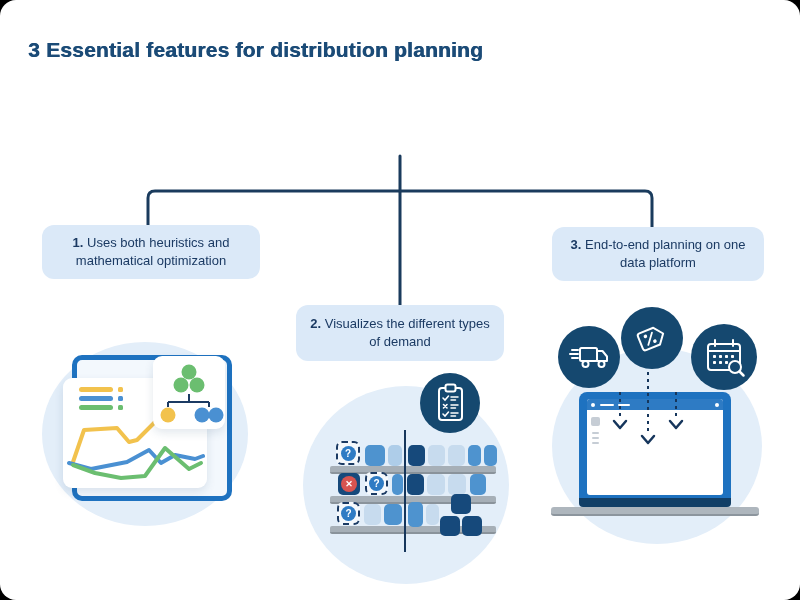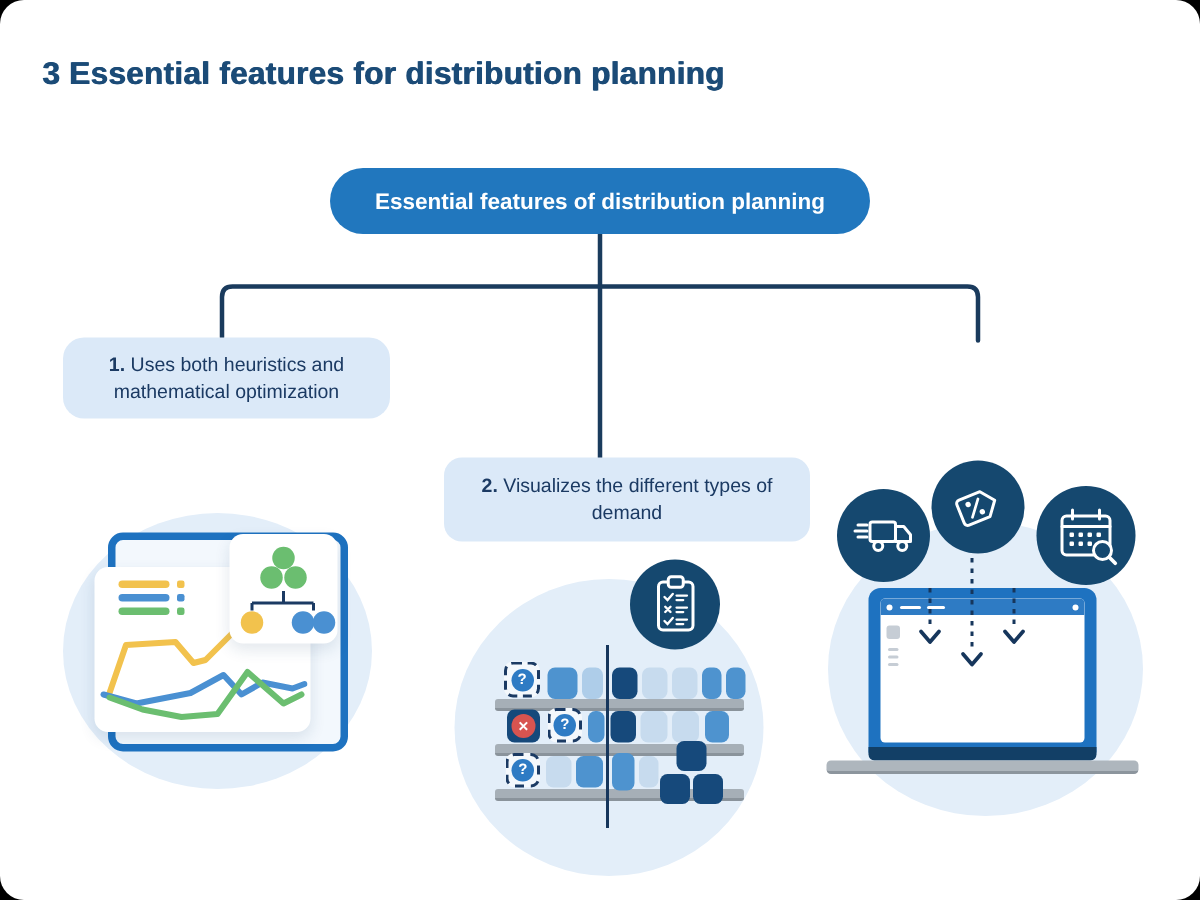--- a/index.html
+++ b/index.html
@@ -22,22 +22,22 @@
   .root-pill span{color:#fff;font-weight:700;font-size:15px;}
   
   svg.connectors{position:absolute;left:0;top:0;pointer-events:none;}
   
   .feature{
     position:absolute;background:#dbe9f8;border-radius:12px;
     display:flex;align-items:center;justify-content:center;text-align:center;
     color:#1b3a63;font-size:13px;line-height:1.38;font-weight:500;
   }
   .feature .num{font-weight:800;}
-  .f1{left:42px;top:225px;width:218px;height:54px;padding:0 14px;box-sizing:border-box;border-radius:14px;}
-  .f2{left:296px;top:305px;width:244px;height:56px;padding:0 14px;box-sizing:border-box;}
+  .f1{left:42px;top:225px;width:218px;height:54px;padding:0 14px;box-sizing:border-box;}
+  .f2{left:296px;top:305px;width:208px;height:56px;padding:0 14px;box-sizing:border-box;}
   .f3{left:552px;top:227px;width:212px;height:54px;padding:0 18px;box-sizing:border-box;}
   
   .blob{position:absolute;background:#e3eef9;border-radius:50%;}
   
   .folder{position:absolute;left:72px;top:355px;width:150px;height:136px;
     border:5px solid #1e72c0;border-radius:10px;background:#f3f8fd;}
   .card{position:absolute;background:#fff;border-radius:9px;
     box-shadow:0 4px 10px rgba(23,64,110,.12);}
   .chart-card{left:63px;top:378px;width:144px;height:110px;}
   .legend-row{position:absolute;height:5px;border-radius:2.5px;}
@@ -78,32 +78,32 @@
 <div id="canvas">
 
   <div class="page-title">3 Essential features for distribution planning</div>
 
   <svg class="connectors" width="800" height="600">
     <path d="M400,156 L400,305" stroke="#1a3b5d" stroke-width="3" fill="none" stroke-linecap="round"></path>
     <path d="M400,191 L155,191 Q148,191 148,198 L148,225" stroke="#1a3b5d" stroke-width="3" fill="none" stroke-linecap="round"></path>
     <path d="M400,191 L645,191 Q652,191 652,198 L652,227" stroke="#1a3b5d" stroke-width="3" fill="none" stroke-linecap="round"></path>
   </svg>
 
-  <div class="root-pill">
-    <span>Essential features of distribution planning</span>
-  </div>
 
   <div class="feature f1">
     <p style="margin:0"><span class="num">1.</span> <span>Uses both heuristics and mathematical optimization</span></p>
   </div>
 
   <div class="feature f2">
     <p style="margin:0"><span class="num">2.</span> <span>Visualizes the different types of demand</span></p>
   </div>
 
+  <div class="feature f3">
+    <p style="margin:0"><span class="num">3.</span> <span>End-to-end planning on one data platform</span></p>
+  </div>
 
   <div class="blob" style="left:42px;top:342px;width:206px;height:184px;"></div>
   <div class="folder"></div>
 
   <div class="card chart-card">
 
     <div class="legend-row" style="left:16px;top:9px;width:34px;background:#f2c24d;"></div>
     <div class="legend-dot" style="left:55px;top:9px;background:#f2c24d;"></div>
     <div class="legend-row" style="left:16px;top:18px;width:34px;background:#4a90d2;"></div>
     <div class="legend-dot" style="left:55px;top:18px;background:#4a90d2;"></div>

